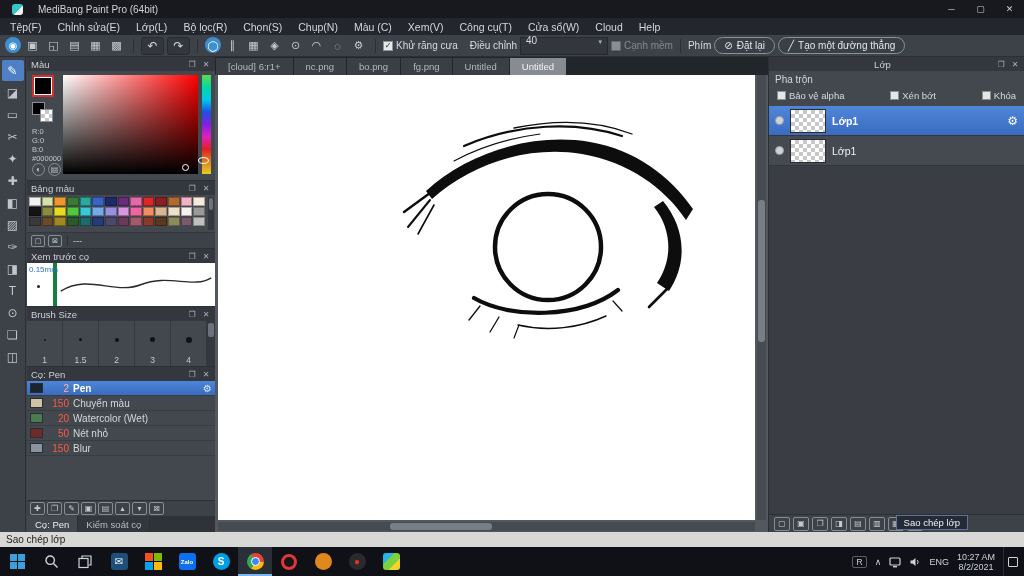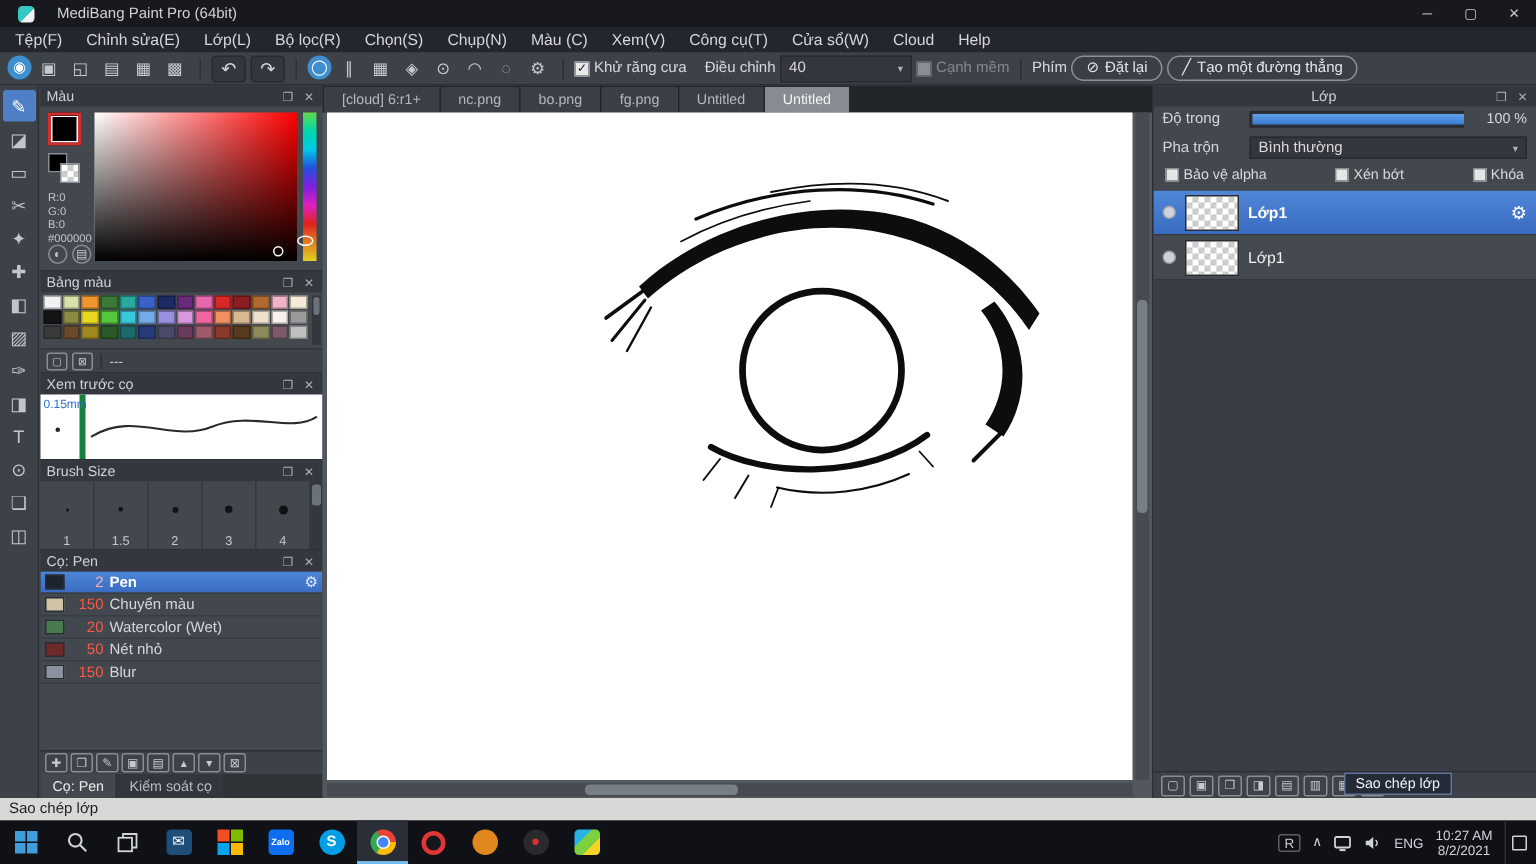--- a/index.html
+++ b/index.html
@@ -15,21 +15,21 @@
 #menu-items{position:absolute;top:18px;height:17px;left:0;right:0;background:#23262c;display:flex;align-items:center;padding-left:2px}
 .menu-item{padding:0 8px;font-size:10.5px;color:#d4d7db;white-space:nowrap}
 
 #toolbar{position:absolute;top:35px;height:22px;left:0;right:0;background:#3d4249;border-bottom:1px solid #2c3036;display:flex;align-items:center;padding:0 5px;gap:3px;font-size:10px;white-space:nowrap}
 .ti{width:19px;height:17px;display:flex;align-items:center;justify-content:center;color:#c6cad0;font-size:11px;border-radius:2px}
 .ti.accent{background:#3e8ed0;color:#fff;border-radius:50%;width:16px;height:16px;font-size:10px}
 .undo-btn{width:23px;height:18px;background:#33373d;border:1px solid #272b30;border-radius:3px;display:flex;align-items:center;justify-content:center;font-size:12px;color:#d5d9df}
 .tb-sep{width:1px;height:14px;background:#2c3036;margin:0 4px}
 .tb-check{display:flex;align-items:center;gap:3px}
 .cbx{width:10px;height:10px;background:#e8e8e8;border:1px solid #90959c;display:inline-flex;align-items:center;justify-content:center;font-size:8px;color:#1c1e22;line-height:1}
-.dd{height:16px;background:#33373d;border:1px solid #272b30;display:flex;align-items:center;justify-content:space-between;padding:8px 5px;width:88px;color:#d8dade}
+.dd{height:16px;background:#33373d;border:1px solid #272b30;display:flex;align-items:flex-end;justify-content:space-between;padding:8px 5px;width:88px;color:#d8dade}
 .dd .ar{font-size:7px;color:#aab0b8}
 .tb-btn{height:17px;border:1px solid #8a9099;border-radius:9px;display:flex;align-items:center;padding:0 9px;gap:4px;color:#e2e5ea;background:#3a3f46;font-size:10px}
 .dim{opacity:.45}
 
 #tool-strip{position:absolute;left:0;top:57px;width:26px;bottom:44px;background:#3d4249;border-right:1px solid #2c3036;display:flex;flex-direction:column;align-items:center;padding-top:3px;gap:1px}
 .tool-btn{width:22px;height:21px;display:flex;align-items:center;justify-content:center;color:#c2c6cc;font-size:12px;border-radius:2px}
 .tool-btn.selected{background:#4f7fc4;color:#fff}
 
 #left-panels{position:absolute;left:27px;top:57px;width:188px;bottom:44px;background:#3d4249;display:flex;flex-direction:column}
 .panel{border-bottom:1px solid #2c3036;display:flex;flex-direction:column;min-height:0}
@@ -486,32 +486,21 @@
     </div>
 </div>
 
 <div id="layer-panel">
   <div class="ptitle lp-title">
     <span class="pt-text">Lớp</span>
     <span class="pt-ic">❐</span>
     <span class="pt-ic">✕</span>
   </div>
   <div class="lp-row">
-    <span class="lp-label">Độ trong</span>
-    <span class="lp-slider">
-        <i></i>
-      </span>
-    <span class="lp-val">100 %</span>
-  </div>
-  <div class="lp-row">
     <span class="lp-label">Pha trộn</span>
-    <span class="lp-dd">
-      <span>Bình thường</span>
-      <span class="ar" style="font-size:7px;color:#aab0b8">▾</span>
-    </span>
   </div>
   <div id="lp-checks">
       <span class="lp-check">
         <span class="cbx2"></span>
         <span>Bảo vệ alpha</span>
       </span>
       <span class="lp-check">
         <span class="cbx2"></span>
         <span>Xén bớt</span>
       </span>

